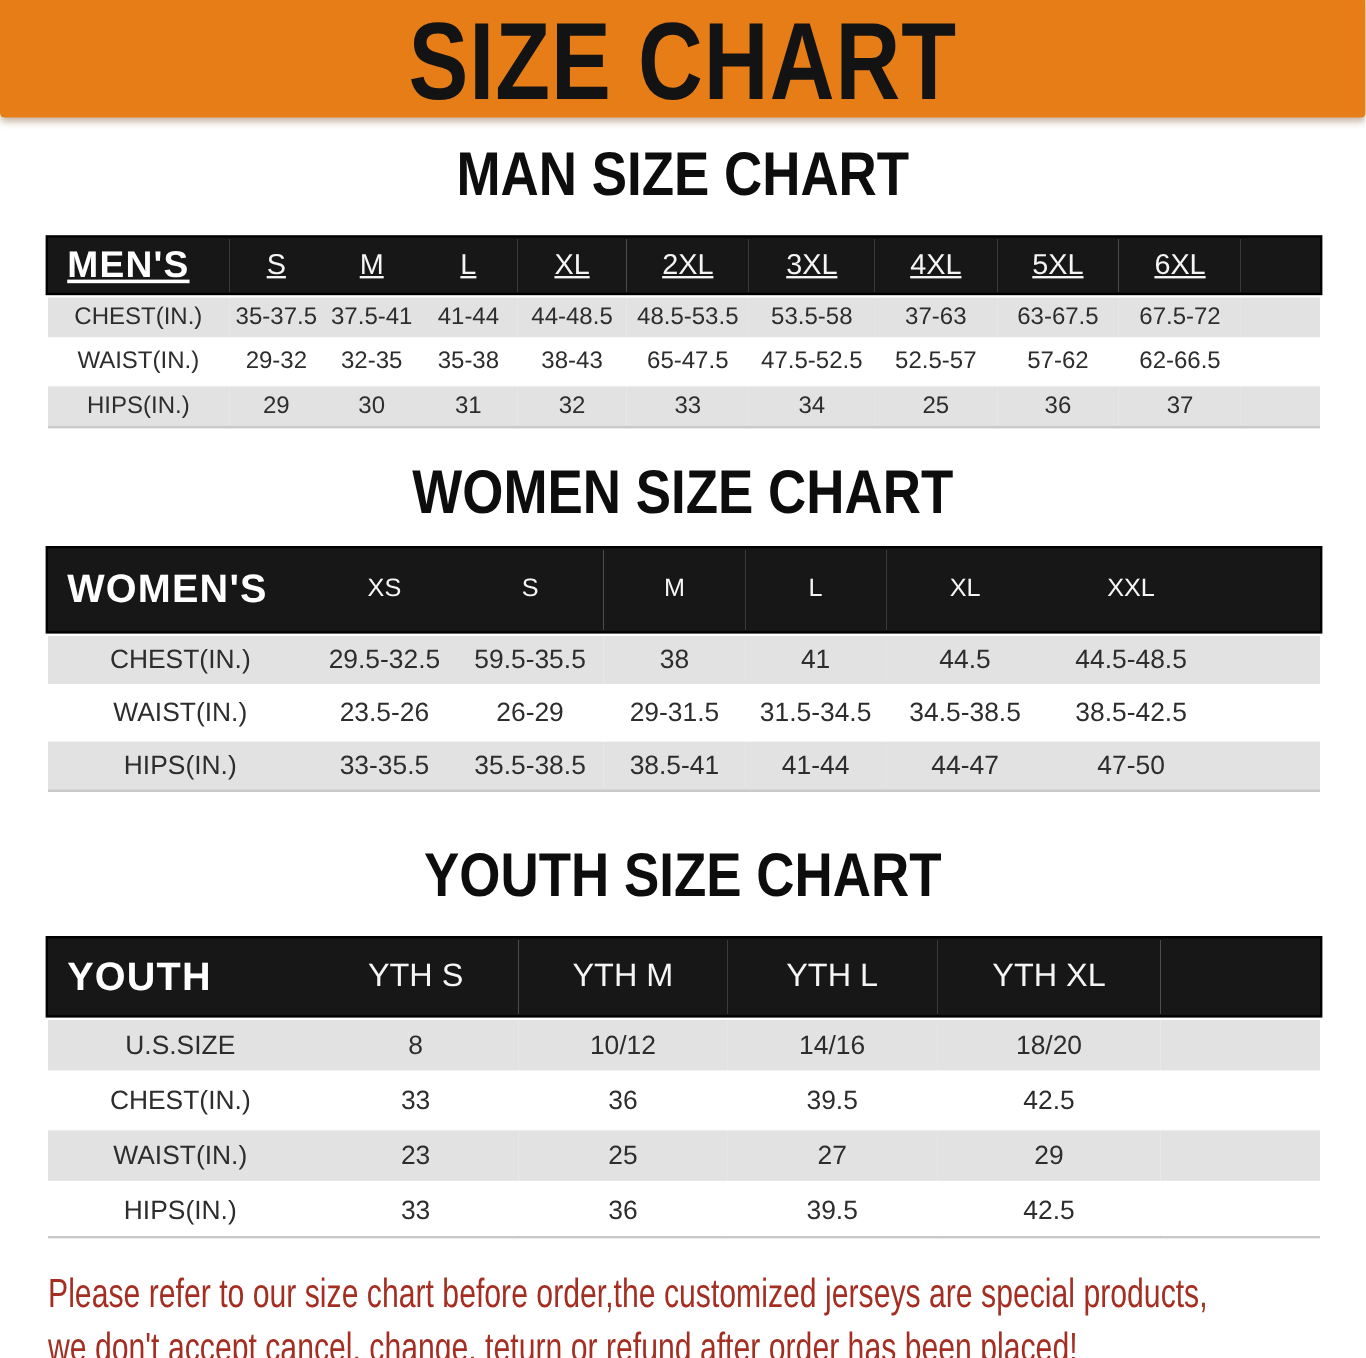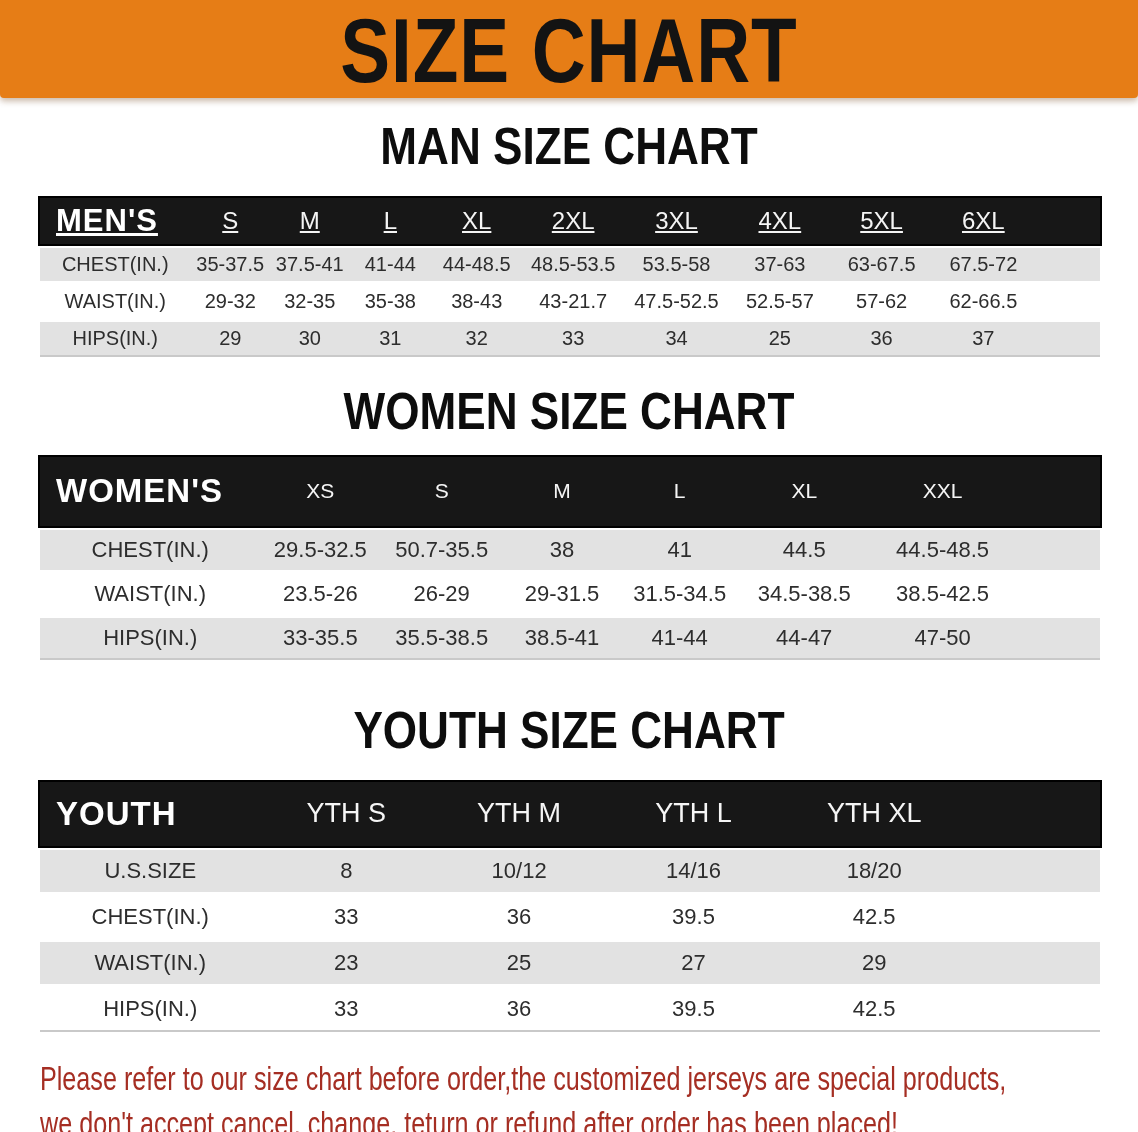--- a/index.html
+++ b/index.html
@@ -144,21 +144,21 @@
             <td>63-67.5</td>
             <td>67.5-72</td>
             <td></td>
           </tr>
           <tr class="plain">
             <td>WAIST(IN.)</td>
             <td>29-32</td>
             <td>32-35</td>
             <td>35-38</td>
             <td>38-43</td>
-            <td>43-21.7</td>
+            <td>65-47.5</td>
             <td>47.5-52.5</td>
             <td>52.5-57</td>
             <td>57-62</td>
             <td>62-66.5</td>
             <td></td>
           </tr>
           <tr class="shade">
             <td>HIPS(IN.)</td>
             <td>29</td>
             <td>30</td>
@@ -194,21 +194,21 @@
             <th>L</th>
             <th>XL</th>
             <th>XXL</th>
             <th></th>
           </tr>
         </thead>
         <tbody>
           <tr class="shade">
             <td>CHEST(IN.)</td>
             <td>29.5-32.5</td>
-            <td>50.7-35.5</td>
+            <td>59.5-35.5</td>
             <td>38</td>
             <td>41</td>
             <td>44.5</td>
             <td>44.5-48.5</td>
             <td></td>
           </tr>
           <tr class="plain">
             <td>WAIST(IN.)</td>
             <td>23.5-26</td>
             <td>26-29</td>

